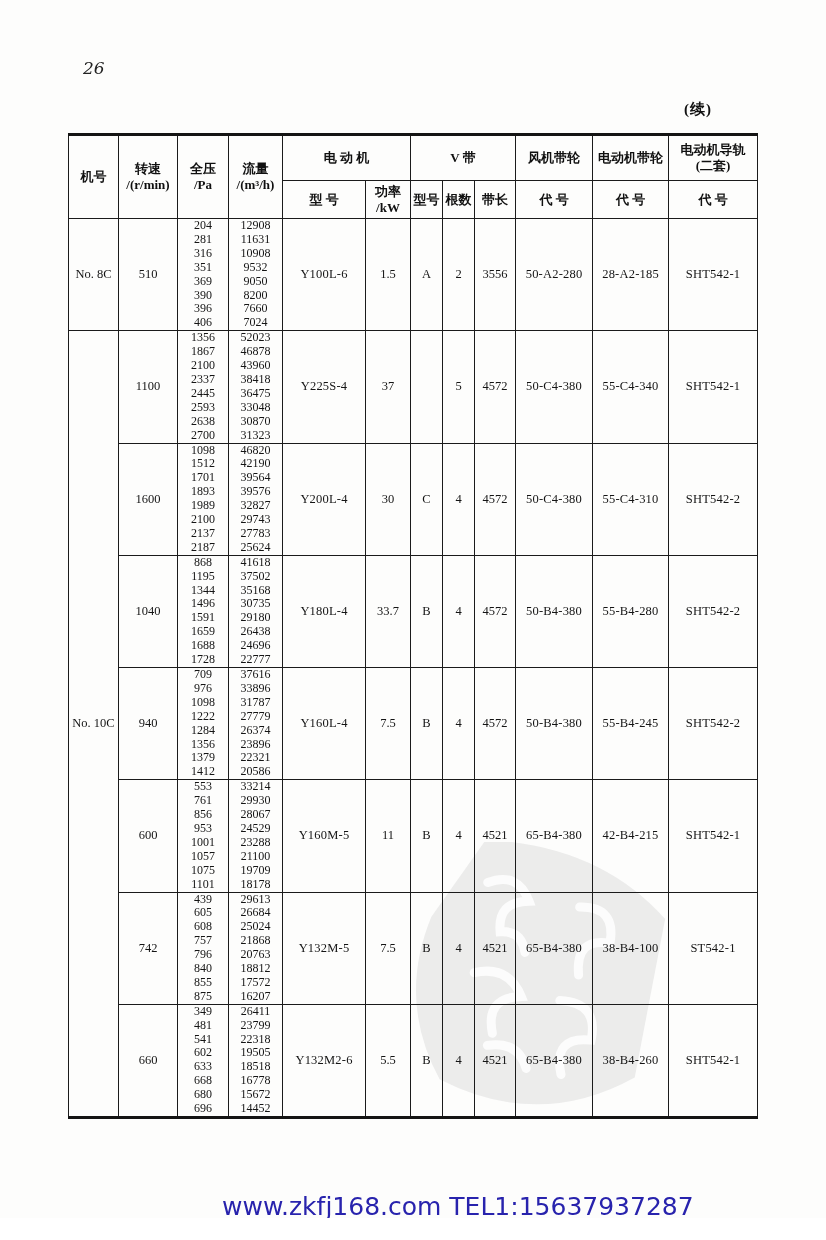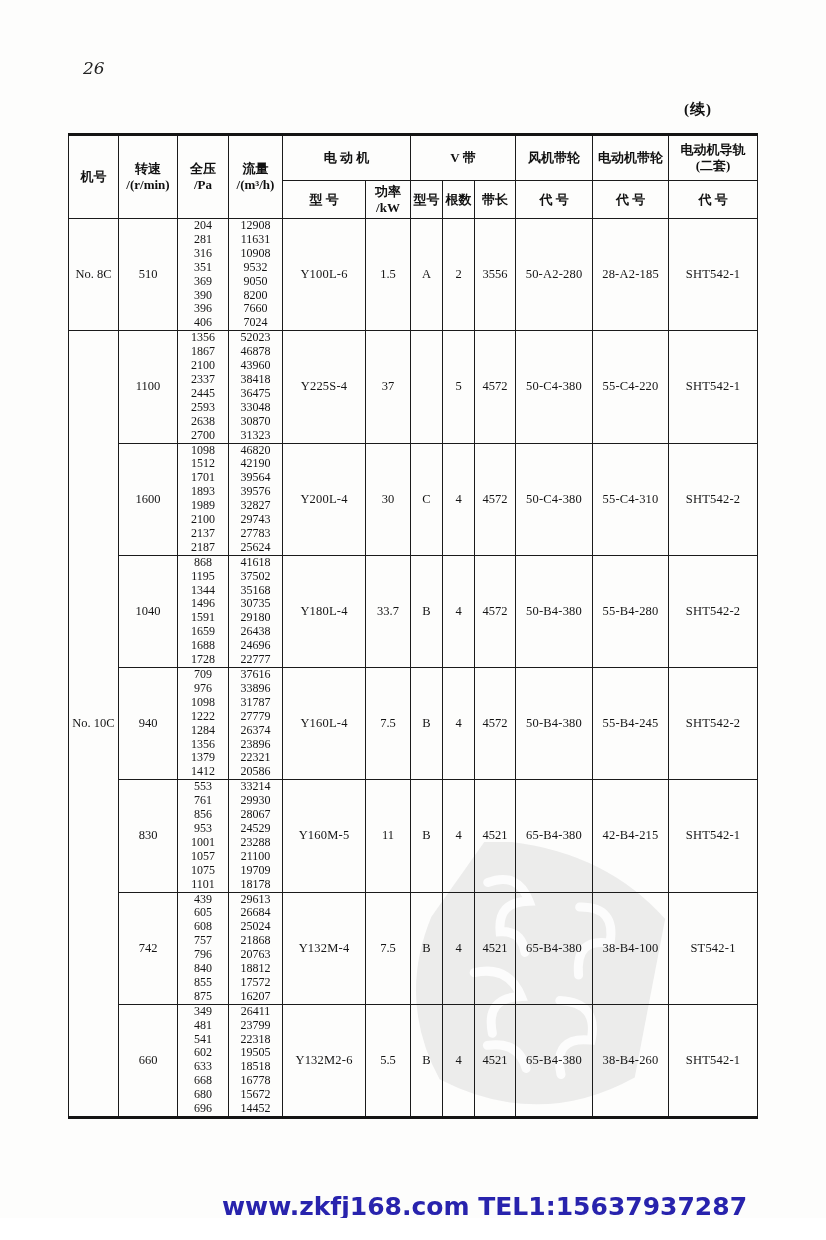--- a/index.html
+++ b/index.html
@@ -46,21 +46,21 @@
   thead tr.h2{height:38px;}
   tbody tr{height:112px;}
   tbody td{font-size:12.5px;color:#141414;}
   td.lines{
     white-space:pre-line;line-height:13.9px;font-size:12px;
   }
   td.model, td.code{font-size:12.5px;letter-spacing:0.2px;}
   .footer{
     position:absolute;left:222px;top:1192px;z-index:2;
     font-family:"DejaVu Sans", sans-serif;
-    font-weight:bold;font-size:25px;letter-spacing:0px;
+    font-weight:normal;font-size:25px;letter-spacing:0px;
     color:#2823ad;
   }
 </style>
 </head>
 <body>
 
 <div class="page">
 
   <div class="page-number">26</div>
   <div class="continued">(续)</div>
@@ -171,21 +171,21 @@
 36475
 33048
 30870
 31323</td>
           <td class="model">Y225S-4</td>
           <td>37</td>
           <td></td>
           <td>5</td>
           <td>4572</td>
           <td class="code">50-C4-380</td>
-          <td class="code">55-C4-220</td>
+          <td class="code">55-C4-340</td>
           <td class="code">SHT542-1</td>
         </tr>
 
         <tr>
           <td>1600</td>
           <td class="lines">1098
 1512
 1701
 1893
 1989
@@ -260,21 +260,21 @@
           <td>7.5</td>
           <td>B</td>
           <td>4</td>
           <td>4572</td>
           <td class="code">50-B4-380</td>
           <td class="code">55-B4-245</td>
           <td class="code">SHT542-2</td>
         </tr>
 
         <tr>
-          <td>830</td>
+          <td>600</td>
           <td class="lines">553
 761
 856
 953
 1001
 1057
 1075
 1101</td>
           <td class="lines">33214
 29930
@@ -305,21 +305,21 @@
 855
 875</td>
           <td class="lines">29613
 26684
 25024
 21868
 20763
 18812
 17572
 16207</td>
-          <td class="model">Y132M-4</td>
+          <td class="model">Y132M-5</td>
           <td>7.5</td>
           <td>B</td>
           <td>4</td>
           <td>4521</td>
           <td class="code">65-B4-380</td>
           <td class="code">38-B4-100</td>
           <td class="code">ST542-1</td>
         </tr>
 
         <tr>

